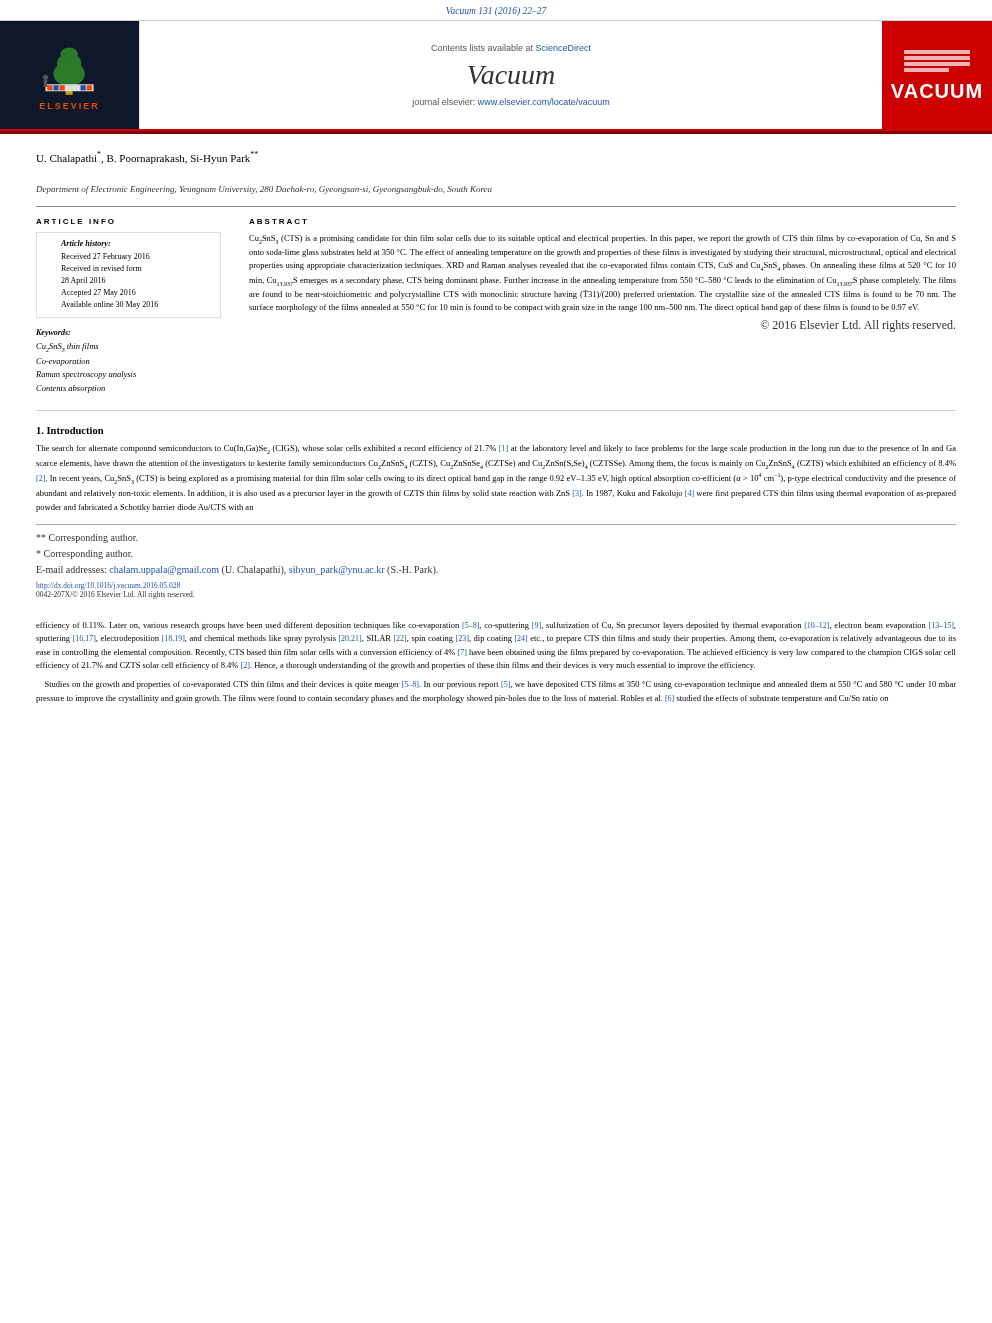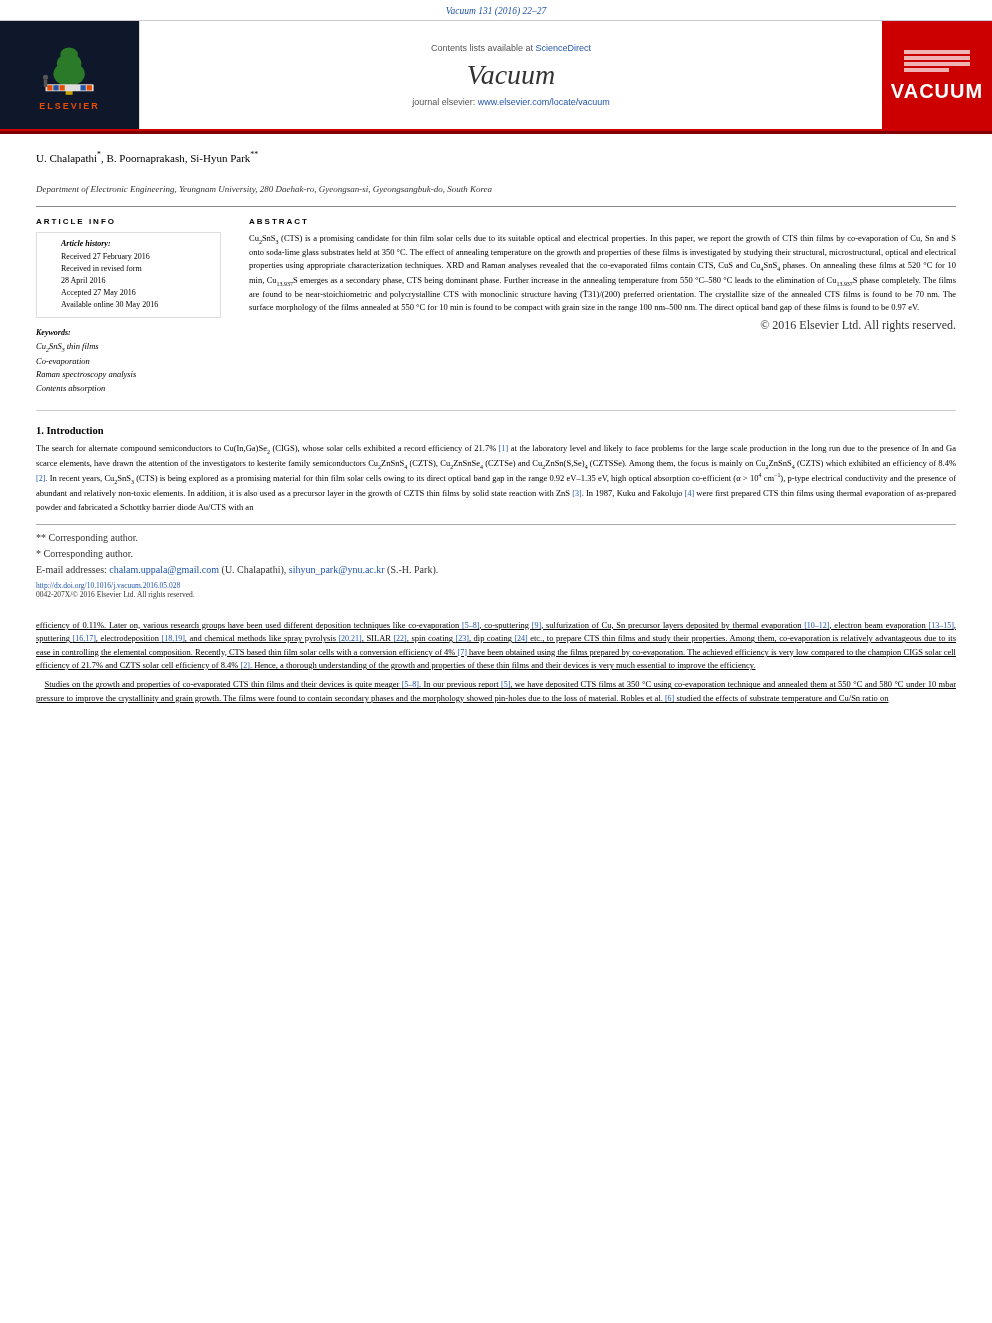--- a/index.html
+++ b/index.html
@@ -261,21 +261,20 @@
       margin-top: 0;
       flex-direction: column;
     }
 
     .intro-left {
       flex: 1;
     }
 
     .intro-right {
       flex: 1;
-      text-decoration: underline;
     }
 
     .section-number-heading {
       font-size: 10.5px;
       font-weight: bold;
       margin-bottom: 6px;
       color: #000;
       font-family: 'Times New Roman', serif;
     }
 

